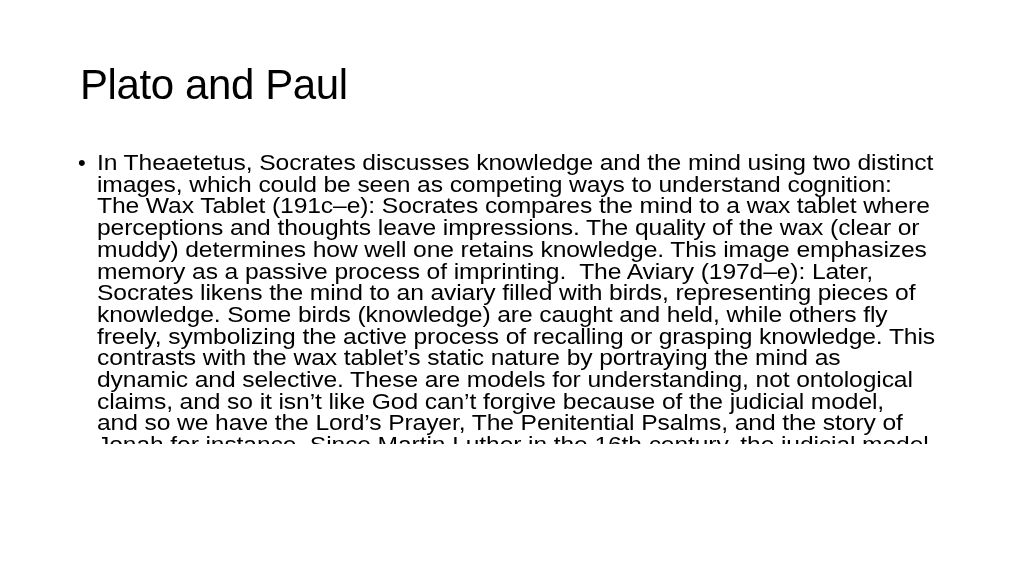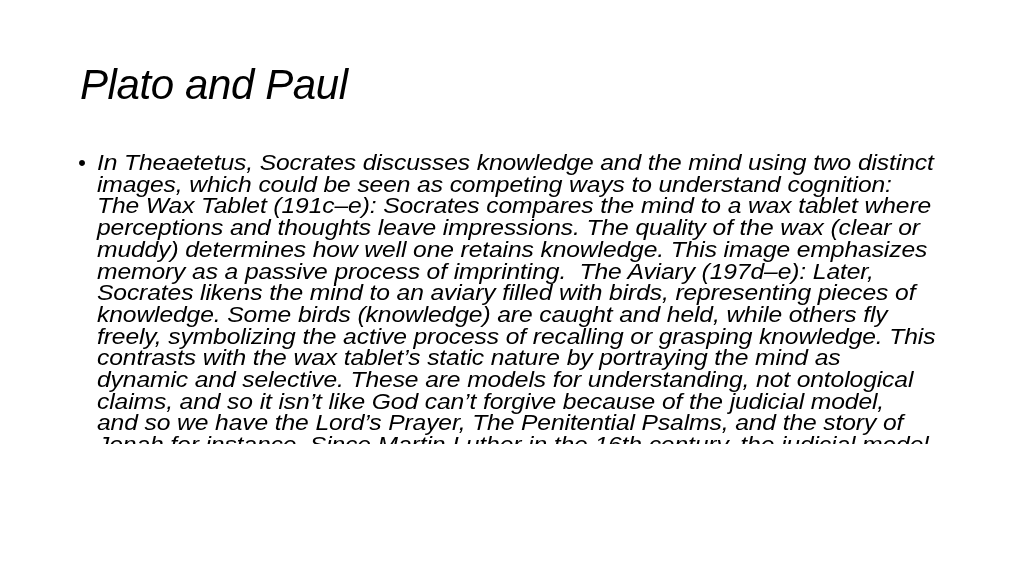--- a/index.html
+++ b/index.html
@@ -7,21 +7,20 @@
     width: 1024px; height: 576px;
     font-family: "Liberation Sans", "DejaVu Sans", sans-serif;
     background: #ffffff;
   }
   .slide {
     position: relative;
     width: 1024px; height: 444px;
     background: #ffffff;
     overflow: hidden;
     color: #000000;
-    font-style: italic;
   }
   .slide-title {
     position: absolute;
     left: 80px;
     top: 64px;
     font-size: 42px;
     line-height: 42px;
     font-weight: 400;
     letter-spacing: -0.4px;
     color: #000000;

